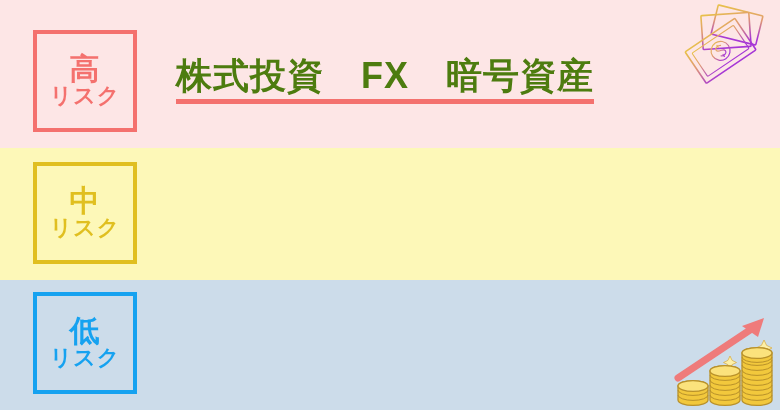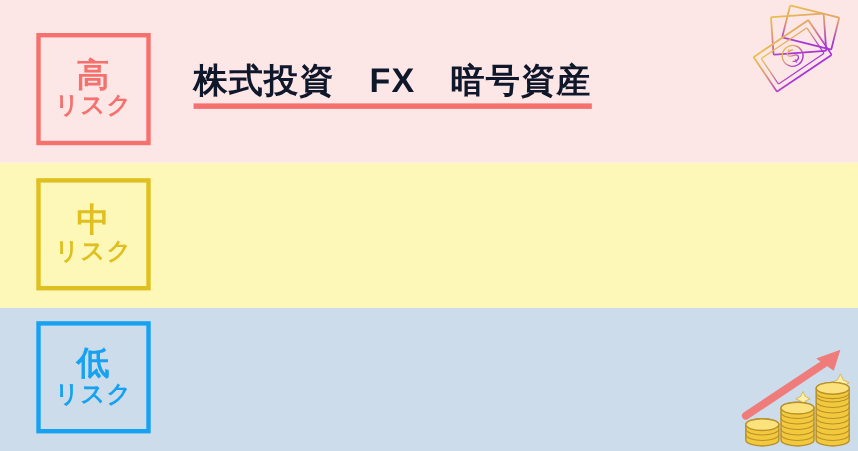--- a/index.html
+++ b/index.html
@@ -65,23 +65,23 @@
   .badge-line2 { font-size: 22px; }
 
   
   .content {
     position: absolute;
     left: 176px;
   }
   .content-high { top: 58px; }
 
   .text-row {
-    color: #0f172a;
+    color: #4d7c0f;
     font-weight: 700;
-    font-size: 31px;
+    font-size: 36px;
     letter-spacing: 1px;
     white-space: pre;
     line-height: 1.0;
     padding-bottom: 3px;
     margin-bottom: 5px;
     display: block;
     width: max-content;
   }
   .row-high {
     border-bottom: 5px solid #f4716e;

